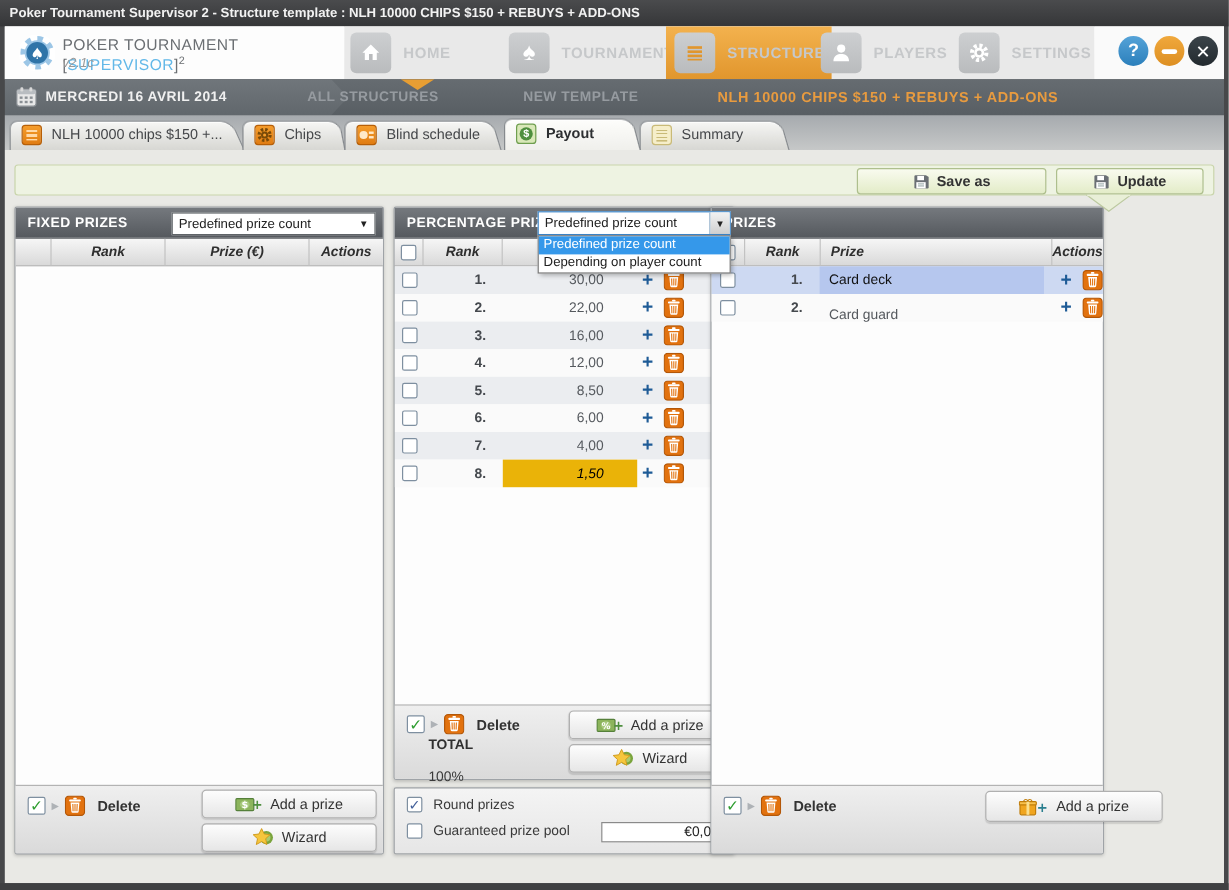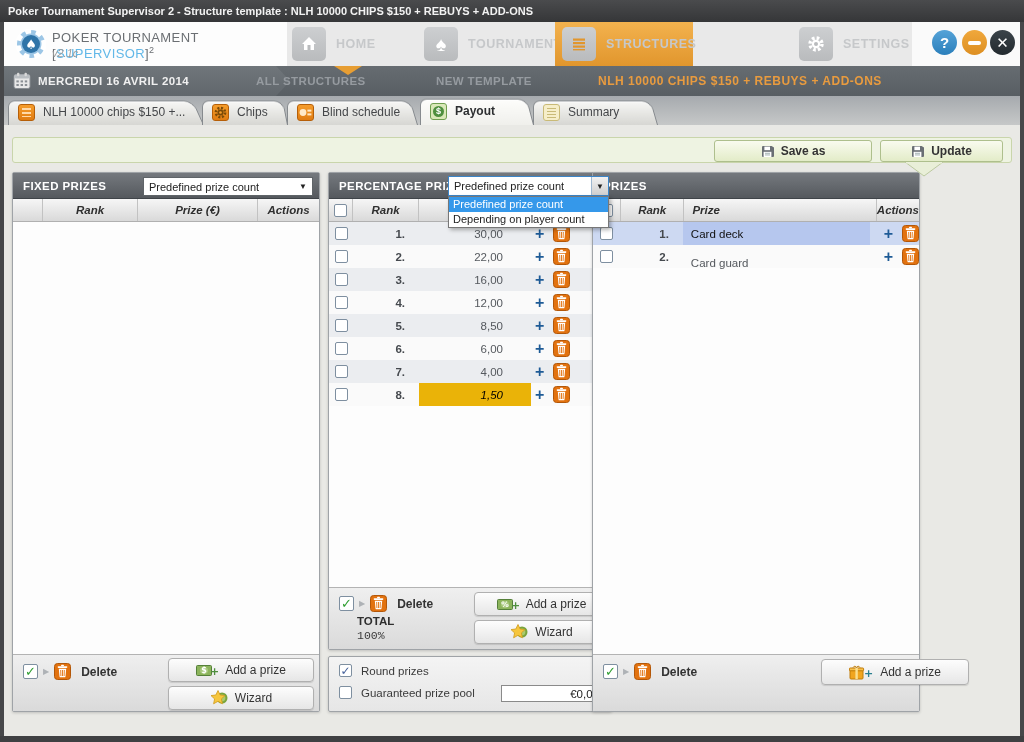--- a/index.html
+++ b/index.html
@@ -206,20 +206,29 @@
                 <rect x="3" y="3.5" width="12" height="2.2"></rect>
                 <rect x="3" y="7" width="12" height="2.2"></rect>
                 <rect x="3" y="10.5" width="12" height="2.2"></rect>
                 <rect x="3" y="14" width="12" height="1.4"></rect>
               </g>
             </svg>
         </span>
         <span class="nav-label">STRUCTURES</span>
       </div>
 
+      <div class="nav-item" style="left:397px;">
+        <span class="nav-icon">
+          <svg width="18" height="18" viewBox="0 0 18 18">
+              <circle cx="9" cy="5.5" r="3.4" fill="#fff"></circle>
+              <path d="M2.5 16 C2.5 11.5 6 10 9 10 C12 10 15.5 11.5 15.5 16 Z" fill="#fff"></path>
+            </svg>
+        </span>
+        <span class="nav-label">PLAYERS</span>
+      </div>
 
       <div class="nav-item" style="left:512px;">
         <span class="nav-icon">
           <svg width="18" height="18" viewBox="0 0 18 18">
               <circle cx="9" cy="9" r="6" fill="none" stroke="#fff" stroke-width="3.4" stroke-dasharray="2.6 2.1"></circle>
               <circle cx="9" cy="9" r="4.2" fill="#fff"></circle>
               <circle cx="9" cy="9" r="2" fill="#b9bbbd"></circle>
             </svg>
         </span>
         <span class="nav-label">SETTINGS</span>
@@ -620,21 +629,21 @@
                 <g stroke="#e2720f" stroke-width="0.9">
                   <line x1="6.7" y1="7" x2="6.9" y2="13"></line>
                   <line x1="8.5" y1="7" x2="8.5" y2="13"></line>
                   <line x1="10.3" y1="7" x2="10.1" y2="13"></line>
                 </g>
               </svg>
             </span>
           <span class="del-label">Delete</span>
         </div>
         <div class="total-label" style="left:28px; top:27px;">TOTAL</div>
-        <div class="total-value" style="left:28px; top:41px;font-family:Liberation Mono, monospace;">100%</div>
+        <div class="total-value" style="left:28px; top:54px;">100%</div>
         <div class="gbtn" style="left:145px; top:4px; width:135px; height:24px;">
           <svg width="22" height="13" viewBox="0 0 22 13">
               <rect x="0.5" y="1.5" width="15" height="10" rx="1" fill="#8cb45c" stroke="#55803a"></rect>
               <ellipse cx="8" cy="6.5" rx="4" ry="3.4" fill="#a8c97e"></ellipse>
               <text x="8" y="9.3" text-anchor="middle" font-size="7.5" font-weight="bold" fill="#fff" font-family="DejaVu Sans">%</text>
               <text x="18.5" y="10.5" text-anchor="middle" font-size="11" font-weight="bold" fill="#4f8f3f" font-family="DejaVu Sans">+</text>
             </svg>
           <span>Add a prize</span>
         </div>
         <div class="gbtn" style="left:145px; top:32px; width:135px; height:24px;">

